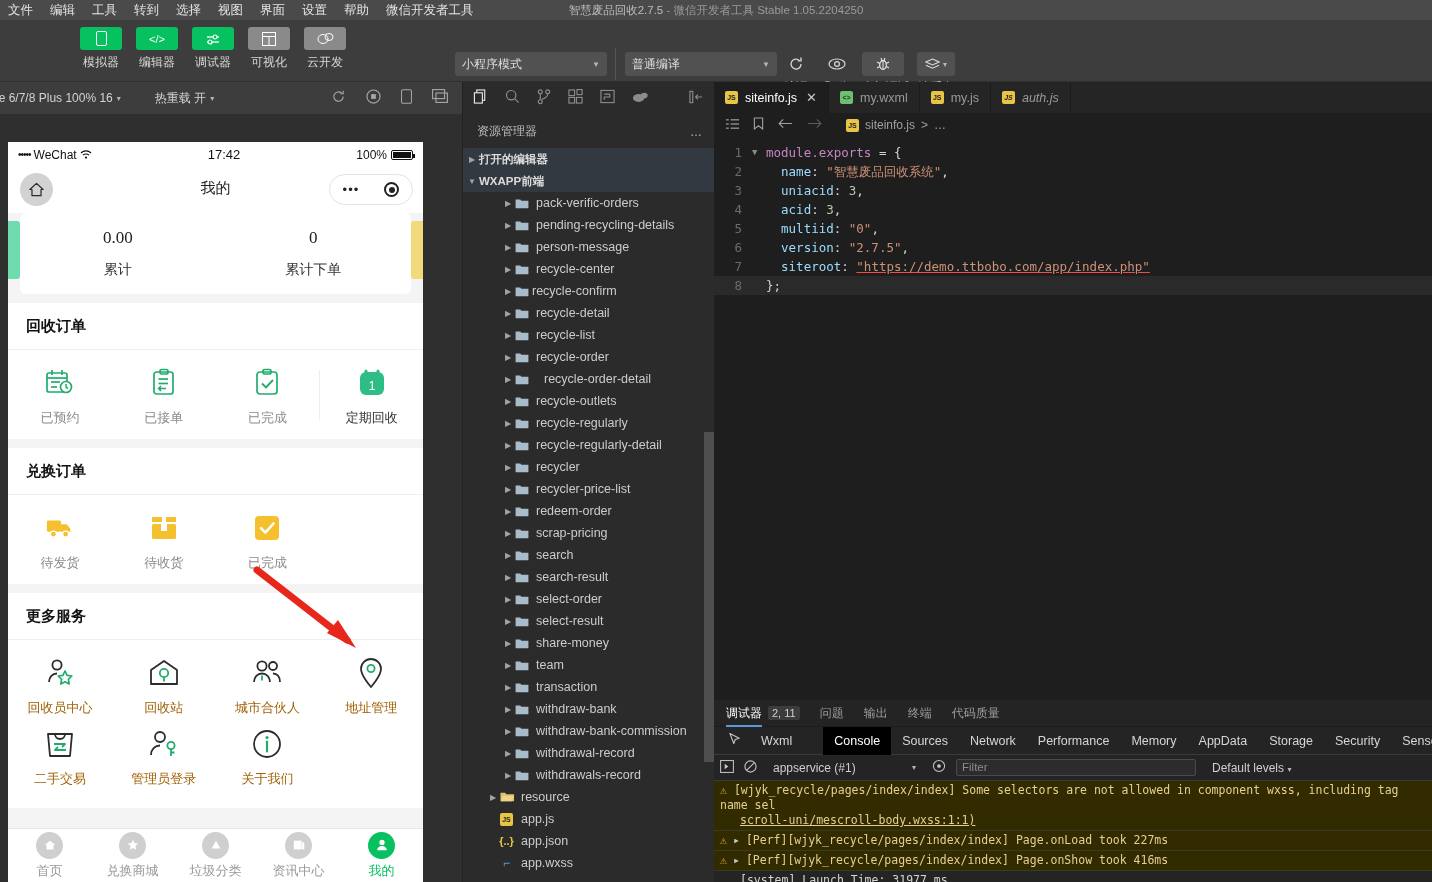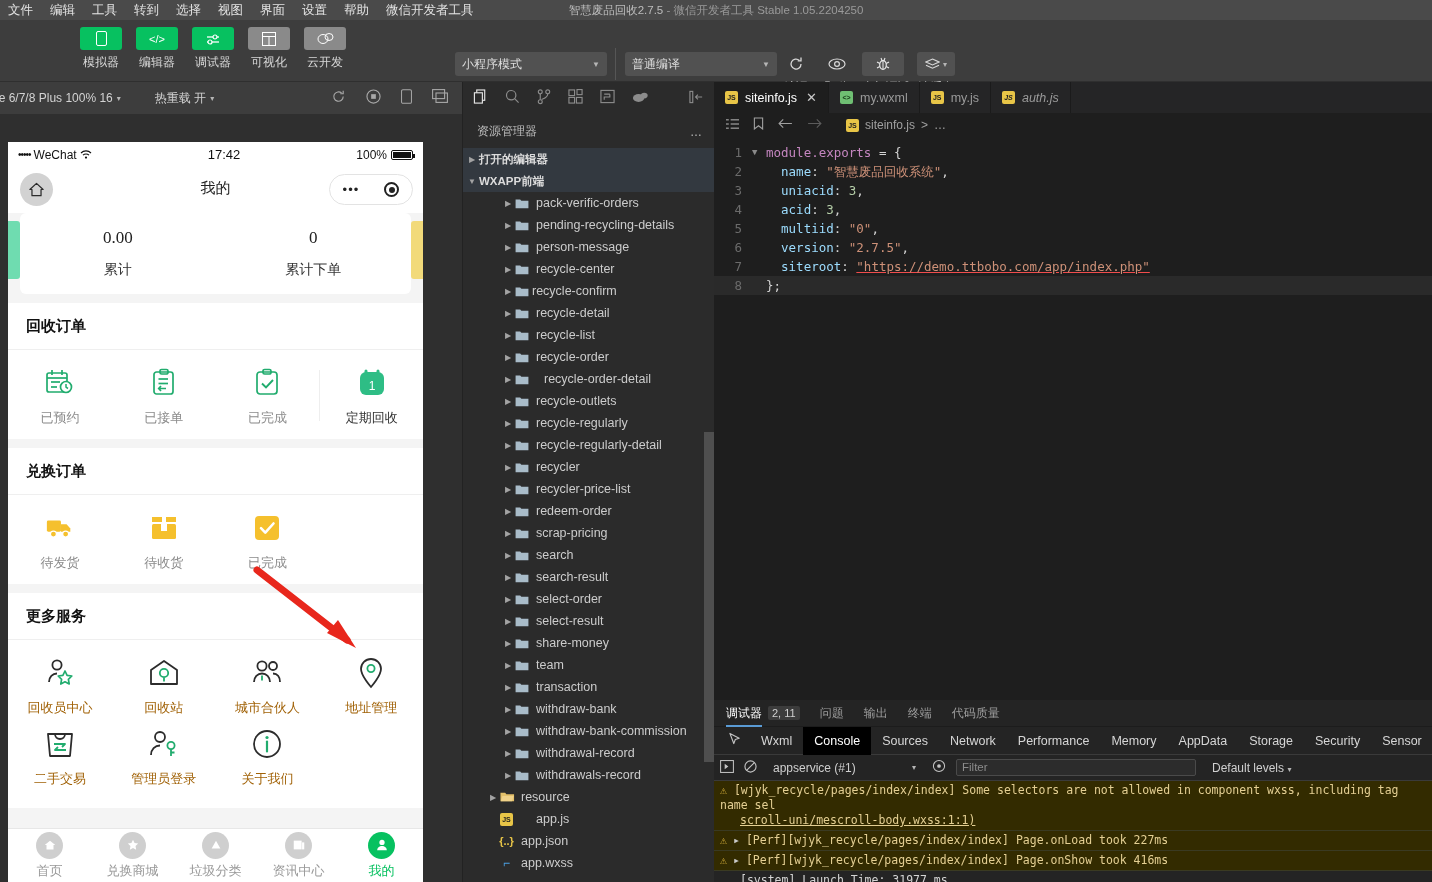--- a/index.html
+++ b/index.html
@@ -233,21 +233,21 @@
     padding-left: 12px; font-size: 12px; color: #9d9d9d; border-bottom: 1px solid #1c1c1c;
   }
   .dt-tabs .t { cursor: pointer; height: 27px; line-height: 27px; }
   .dt-tabs .t.active { color: #ffffff; box-shadow: inset 0 -2px 0 #5a9bd5; }
   .dt-badge { background: #3c3c3c; border-radius: 2px; padding: 1px 4px; font-size: 11px; color: #d0d0d0; margin-left: -14px; }
   .cdt-tabs {
     height: 28px; background: #242424; display: flex; align-items: center; gap: 0;
     padding-left: 4px; font-size: 12.5px; color: #d6d6d6; border-bottom: 1px solid #3a3a3a;
   }
   .cdt-tabs .t { padding: 0 11px; height: 28px; line-height: 28px; cursor: pointer; }
-  .cdt-tabs .t.active { background: #000; color: #fff; }
+  .cdt-tabs .t.active { background: #000; color: #fff; margin-left: 20px; }
   .cdt-tabs .ptr { padding: 0 8px 0 10px; color: #c4c4c4; }
   .cons-bar {
     height: 26px; display: flex; align-items: center; gap: 10px;
     padding-left: 6px; border-bottom: 1px solid #3a3a3a; font-size: 12px; color: #cfcfcf;
   }
   .cons-sel {
     width: 155px; display: flex; justify-content: space-between; align-items: center;
     padding: 0 6px; cursor: pointer;
   }
   .cons-filter {
@@ -1021,21 +1021,21 @@
                 <path d="M2.5 5h12l-1.6 5.5H0.9z" fill="#f0d28a"></path>
               </svg>
             </span>
             <span style="margin-left: 4px;">resource</span>
           </div>
           <div class="exp-row" style="padding-left: 23px;">
             <span class="tw"></span>
             <span class="fi">
               <span class="ficon js">JS</span>
             </span>
-            <span style="margin-left: 19px;">app.js</span>
+            <span style="margin-left: 4px;">app.js</span>
           </div>
           <div class="exp-row" style="padding-left: 23px;">
             <span class="tw"></span>
             <span class="fi">
               <span class="ficon json">{..}</span>
             </span>
             <span style="margin-left: 4px;">app.json</span>
           </div>
           <div class="exp-row" style="padding-left: 23px;">
             <span class="tw"></span>

